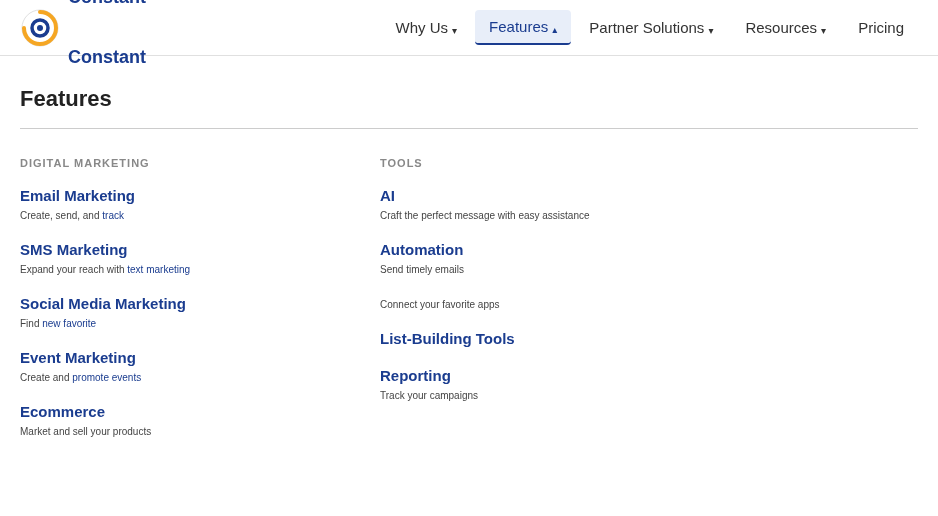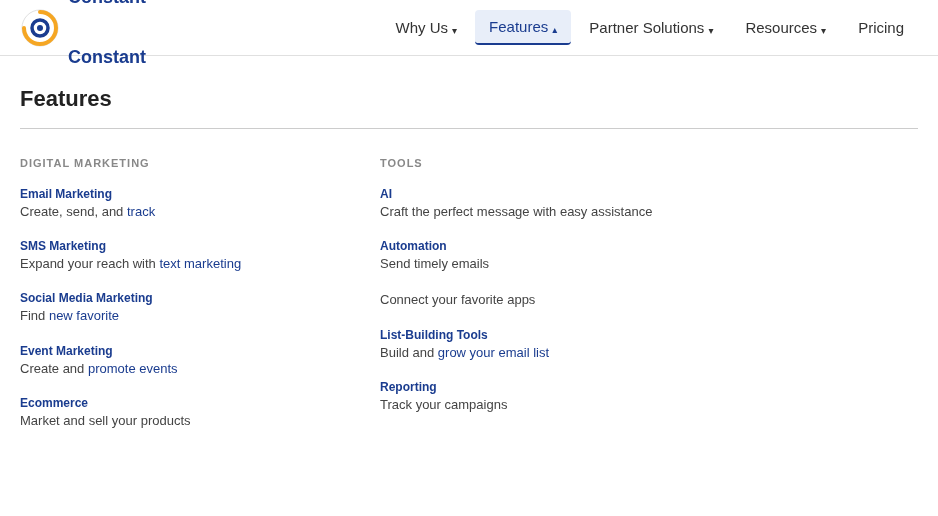--- a/index.html
+++ b/index.html
@@ -97,30 +97,30 @@
     }
     .menu-items {
       display: flex;
       flex-direction: column;
       gap: 0;
     }
     .menu-item {
       margin-bottom: 18px;
     }
     .menu-item-link {
-      font-size: 12px;
+      font-size: 15px;
       font-weight: bold;
       color: #1a3c8f;
       text-decoration: none;
       cursor: pointer;
       display: block;
       margin-bottom: 2px;
     }
     .menu-item-desc {
-      font-size: 13px;
+      font-size: 10px;
       color: #444;
       line-height: 1.4;
     }
     .menu-item-desc .highlight {
       color: #1a3c8f;
       font-weight: normal;
     }
   </style>
 </head>
 <body>
@@ -214,21 +214,20 @@
           <a class="menu-item-link">Automation</a>
           <span class="menu-item-desc">Send timely emails</span>
         </div>
 
         <div class="menu-item">
           <span class="menu-item-desc">Connect your favorite apps</span>
         </div>
 
         <div class="menu-item">
           <a class="menu-item-link">List-Building Tools</a>
-          <span class="menu-item-desc">Build and <span class="highlight">grow your email list</span></span>
         </div>
 
         <div class="menu-item">
           <a class="menu-item-link">Reporting</a>
           <span class="menu-item-desc">Track your campaigns</span>
         </div>
 
       </div>
     </div>
 

